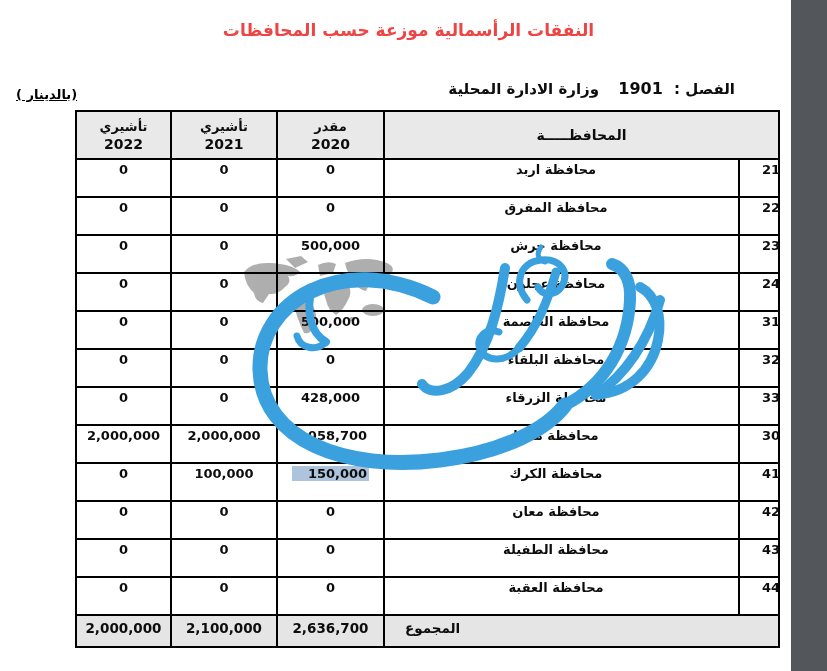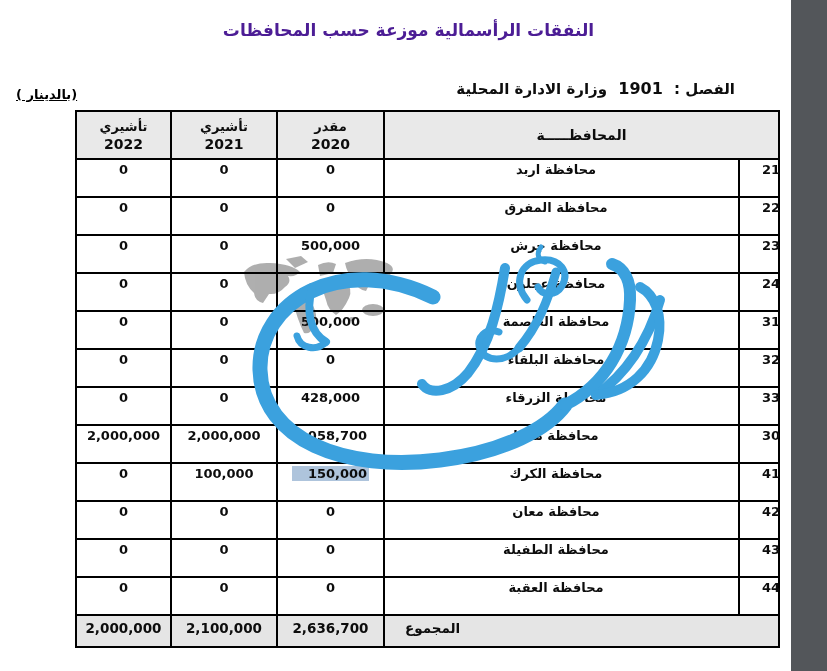--- a/index.html
+++ b/index.html
@@ -7,28 +7,28 @@
     width:827px;height:671px;position:relative;overflow:hidden;
     background:#ffffff;
     font-family:"DejaVu Sans", sans-serif;
   }
   .dark-band{
     position:absolute;top:0;right:0;width:36px;height:671px;
     background:#53565a;z-index:6;
   }
   .doc-title{
     position:absolute;top:20px;left:57px;width:703px;
-    text-align:center;font-weight:bold;font-size:17px;color:#4c1d95;
+    text-align:center;font-weight:bold;font-size:17px;color:#ef4444;
     direction:rtl;z-index:2;
   }
   .chapter-line{
     position:absolute;top:79px;right:92px;direction:rtl;
     font-weight:bold;font-size:15px;color:#0d0d0d;z-index:2;white-space:nowrap;
   }
-  .chapter-line .ch-num{font-size:16px;padding:0 6px;}
+  .chapter-line .ch-num{font-size:16px;padding:0 6px;margin-left:8px;}
   .dinar-note{
     position:absolute;top:87px;left:16px;direction:rtl;
     font-weight:bold;font-size:13px;text-decoration:underline;z-index:2;
   }
   .map-layer{position:absolute;top:0;left:0;z-index:1;pointer-events:none;}
   .logo-layer{position:absolute;top:0;left:0;z-index:4;pointer-events:none;}
   .table-wrap{position:absolute;top:110px;left:57px;width:723px;z-index:2;}
   table.budget{
     width:703px;border-collapse:collapse;direction:rtl;table-layout:fixed;
     background:transparent;

